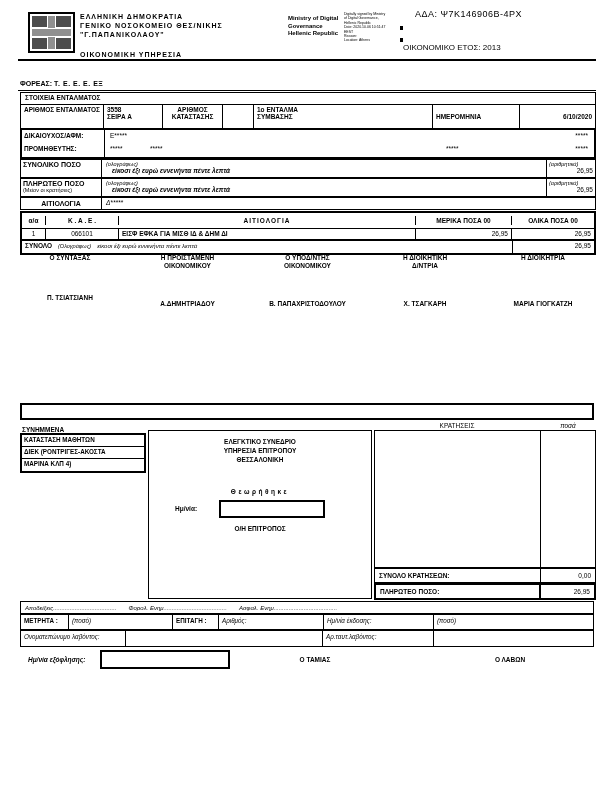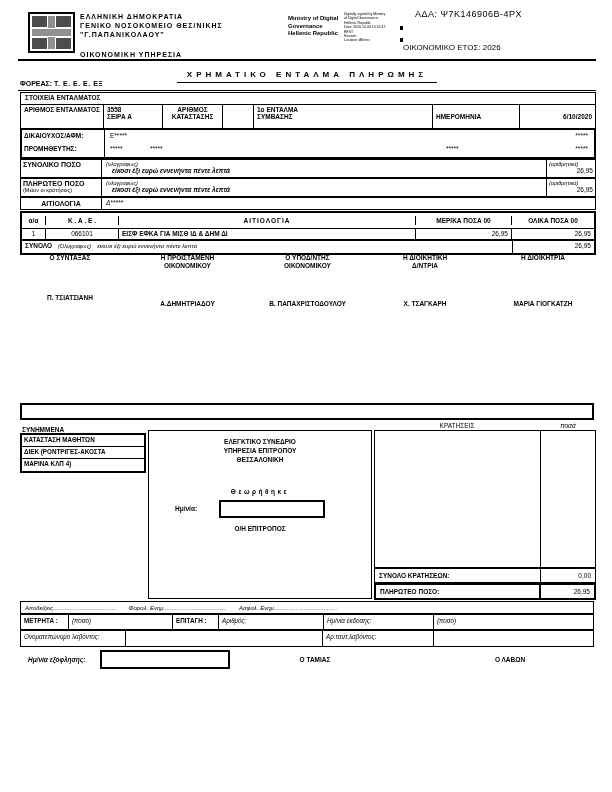--- a/index.html
+++ b/index.html
@@ -115,27 +115,24 @@
     <div>Hellenic Republic</div>
     <div>Date: 2020.10.06 10:51:47</div>
     <div>EEST</div>
     <div>Reason:</div>
     <div>Location: Athens</div>
   </div>
   <div class="abs mark" style="left:400px;top:26px;"></div>
   <div class="abs mark" style="left:400px;top:38px;"></div>
 
   <div class="abs f9" style="left:415px;top:9px;letter-spacing:0.5px;">ΑΔΑ: Ψ7Κ146906Β-4ΡΧ</div>
-  <div class="abs f8" style="left:403px;top:43px;">ΟΙΚΟΝΟΜΙΚΟ ΕΤΟΣ:  2026</div>
+  <div class="abs f8" style="left:403px;top:43px;">ΟΙΚΟΝΟΜΙΚΟ ΕΤΟΣ:  2013</div>
 
   <div class="abs hline" style="left:18px;top:59px;width:578px;height:2px;"></div>
 
-  <div class="abs center" style="left:18px;top:63px;width:578px;">
-    <span class="doc-title">ΧΡΗΜΑΤΙΚΟ ΕΝΤΑΛΜΑ ΠΛΗΡΩΜΗΣ</span>
-  </div>
 
   <div class="abs f7 bold" style="left:20px;top:80px;">
     <span>ΦΟΡΕΑΣ:</span>
     <span style="letter-spacing:0.5px;">Τ. Ε. Ε. Ε. ΕΞ</span>
   </div>
   <div class="abs hline" style="left:18px;top:90px;width:578px;height:1px;"></div>
 
   <div class="abs boxA">
     <div class="boxA-hdr">ΣΤΟΙΧΕΙΑ ΕΝΤΑΛΜΑΤΟΣ</div>
     <div class="row rA2">

